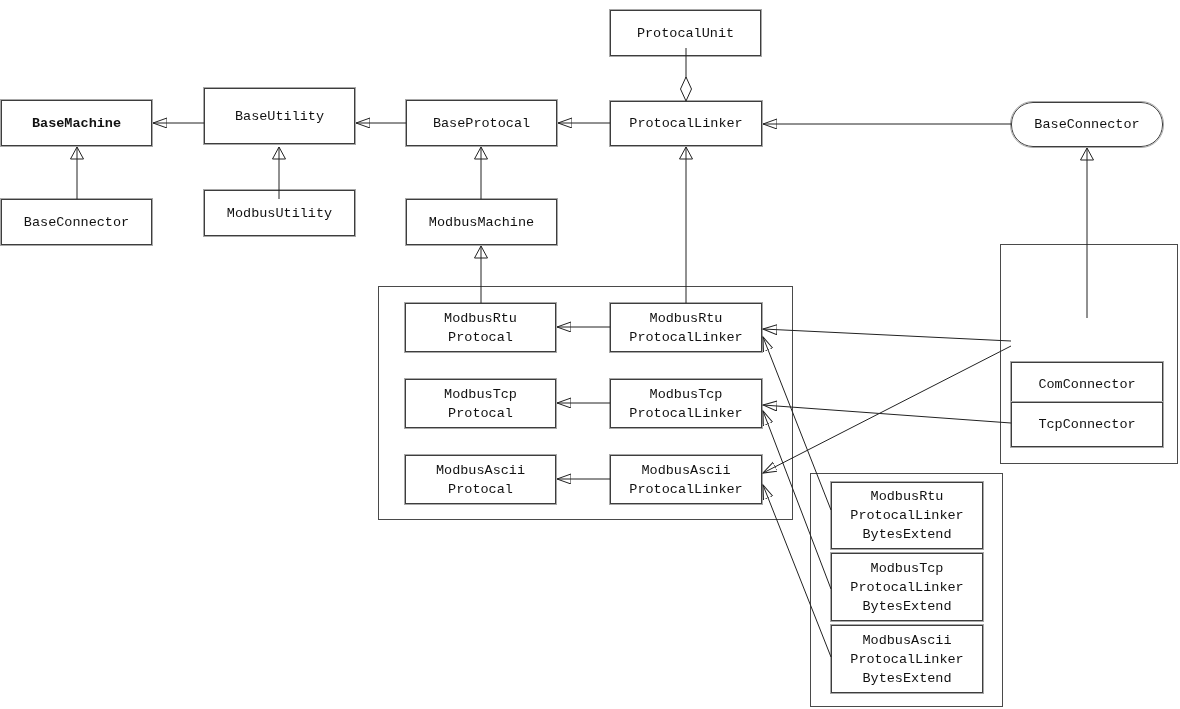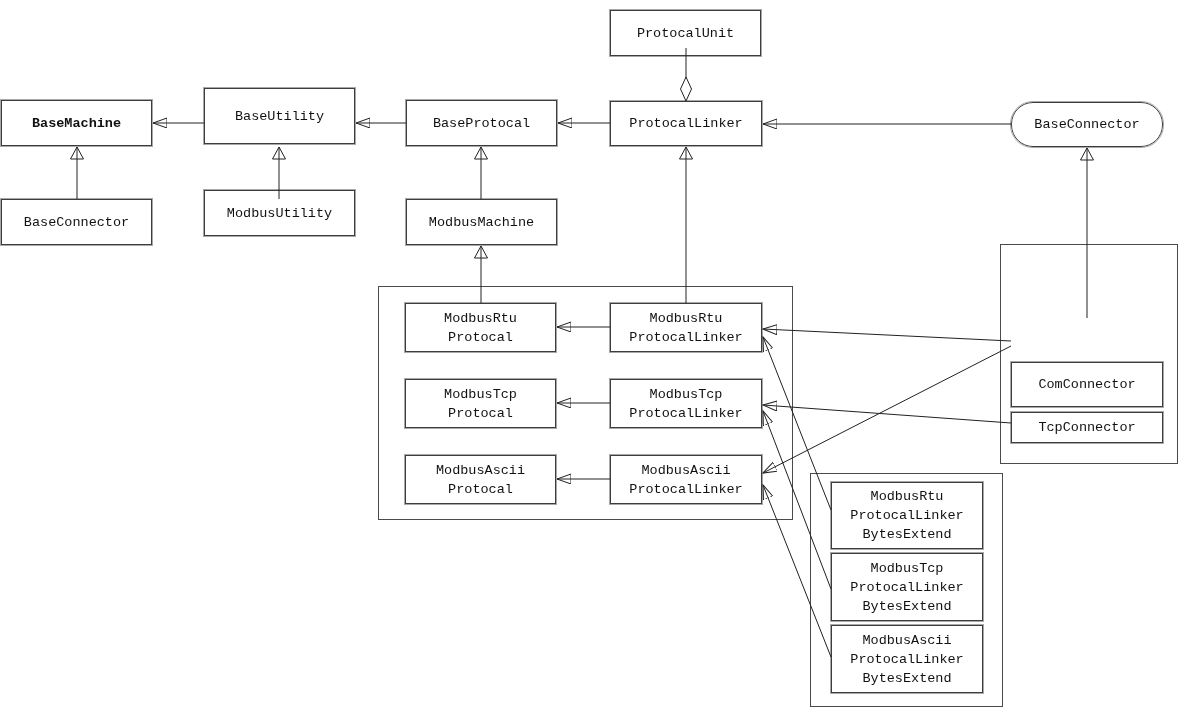--- a/index.html
+++ b/index.html
@@ -153,21 +153,21 @@
 
   <div class="node" style="left:610px;top:455px;width:152px;height:49px;">
     <span>ModbusAscii</span>
     <span>ProtocalLinker</span>
   </div>
 
   <div class="node" style="left:1011px;top:318px;width:152px;height:45px;margin-top:44px;">
     <span>ComConnector</span>
   </div>
 
-  <div class="node" style="left:1011px;top:412px;width:152px;height:31px;">
+  <div class="node" style="left:1011px;top:402px;width:152px;height:45px;">
     <span>TcpConnector</span>
   </div>
 
   <div class="node" style="left:831px;top:482px;width:152px;height:67px;">
     <span>ModbusRtu</span>
     <span>ProtocalLinker</span>
     <span>BytesExtend</span>
   </div>
 
   <div class="node" style="left:831px;top:553px;width:152px;height:68px;">

